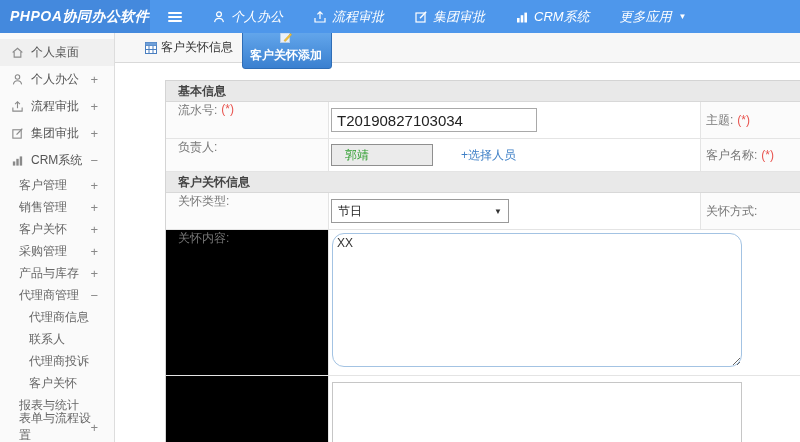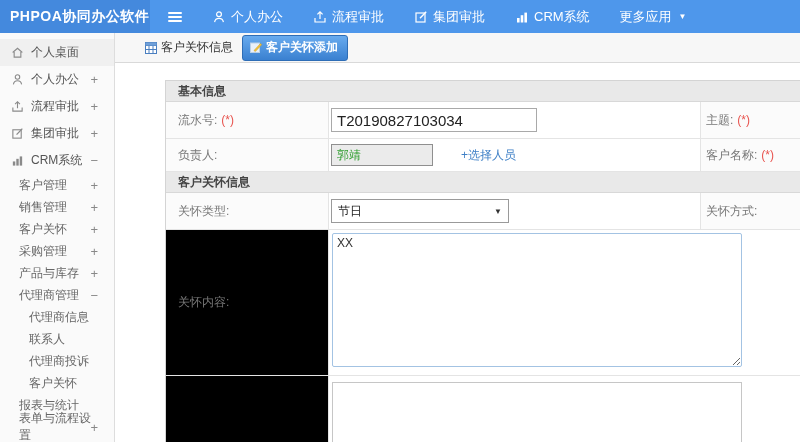--- a/index.html
+++ b/index.html
@@ -1,21 +1,21 @@
 <!DOCTYPE html>
 <html><head>
 <meta charset="utf-8">
 <style>
   * { margin:0; padding:0; box-sizing:border-box; }
   html,body { width:800px; height:442px; overflow:hidden; background:#fff;
     font-family:"Liberation Sans","DejaVu Sans",sans-serif; font-size:12px; color:#333; position:relative; }
 
   
   .topbar { position:absolute; left:0; top:0; width:800px; height:33px; background:#4e97eb;
-    display:flex; align-items:center; z-index:5; }
+    display:flex; align-items:center; z-index:5;font-style:italic; }
   .logo { width:150px; height:33px; background:#4489dd; color:#fff; font-size:14px; font-weight:bold;
     display:flex; align-items:center; padding-left:10px; letter-spacing:.5px; }
   .hamburger { margin-left:14px; display:flex; flex-direction:column; gap:2px; cursor:pointer; padding:4px; }
   .hamburger span { display:block; width:14px; height:2px; background:#fff; border-radius:1px; }
   .nav { display:flex; align-items:center; margin-left:26px; gap:30px; }
   .nav-item { display:flex; align-items:center; gap:5px; color:#fff; font-size:13px; cursor:pointer; }
   .nav-item svg { display:block; }
   .chev { font-size:8px; margin-left:2px; }
 
   
@@ -28,47 +28,47 @@
   .sitem .expand { position:absolute; right:16px; color:#888; font-size:13px; }
   .sitem.l1 { height:22px; padding-left:19px; color:#666;align-items:center; }
   .sitem.l2 { height:22px; padding-left:29px; color:#666; }
 
   
   .main { position:absolute; left:115px; top:33px; width:685px; height:409px; background:#fff; }
   .tabstrip { height:30px; background:#f7f7f7; border-bottom:1px solid #d9d9d9;
     display:flex; align-items:center; padding-left:30px; }
   .tab { display:flex; align-items:center; gap:4px; cursor:pointer; color:#333; }
   .tab.active { margin-left:9px; background:linear-gradient(#68abef,#3a80d0); border:1px solid #2e6db6;
-    border-radius:3px; color:#fff; font-weight:bold; padding:3px 9px 4px 7px; }
+    border-radius:3px; color:#fff; font-weight:bold; padding:3px 9px 4px 7px;flex-direction:column; }
 
   
   .form { position:absolute; left:165px; top:80px; width:700px; border:1px solid #d4d4d4; background:#fff; }
   .sechead { height:21px; background:#e9e9e9; border-bottom:1px solid #d8d8d8; display:flex;
     align-items:center; padding-left:12px; font-weight:bold; color:#444; }
   .frow { display:flex; border-bottom:1px solid #e4e4e4; }
   .lbl { width:163px; background:#fbfbfb; border-right:1px solid #e4e4e4; display:flex;
-    align-items:center; padding-left:12px; color:#777; flex-shrink:0; }
+    padding-left:12px; color:#777; flex-shrink:0; }
   .lbl.hl { background:#000000; }
   .fld { width:372px; background:#fff; border-right:1px solid #e4e4e4; display:flex;
     align-items:center; padding-left:2px; flex-shrink:0; }
   .fld.span { width:auto; flex:1; border-right:none; align-items:flex-start; }
   .lbl2 { flex:1; background:#fbfbfb; display:flex; align-items:center; padding-left:5px; color:#777; }
   .req { color:#e8544f; margin-left:4px; }
   .rowA { height:37px; } .rowB { height:33px; } .rowC { height:37px; } .rowD { height:146px; }
   .rowE { height:120px; border-bottom:none; }
 
   .in-serial { width:206px; height:24px; border:1px solid #a9a9a9; padding:0 5px; font-size:15px;
     font-family:inherit; color:#222; }
-  .in-owner { width:102px; height:22px; border:1px solid #8f8f8f; background:#ebebeb; padding:0 5px;
+  .in-owner { width:102px; height:22px; border:1px solid #8f8f8f; background:#ebebeb; padding:0 13px;
     font-size:12px; font-family:inherit; color:#2f9e2f; }
   .pick-link { margin-left:28px; color:#3f80c6; cursor:pointer; }
   .sel { width:178px; height:24px; border:1px solid #9a9a9a; background:#fff; display:flex;
     align-items:center; justify-content:space-between; padding:0 6px; cursor:pointer; color:#222; }
   .sel .arrow { font-size:8px; color:#333; }
-  .ta1 { width:410px; height:134px; margin:3px 0 0 1px; border:1px solid #a3c3e3; border-radius:2px;
+  .ta1 { width:410px; height:134px; margin:3px 0 0 1px; border:1px solid #a3c3e3; border-radius:12px;
     font-family:inherit; font-size:12px; padding:2px 4px; color:#333; resize:both; outline:none; }
   .ta2 { width:410px; height:90px; margin:6px 0 0 1px; border:1px solid #c6c6c6;
     font-family:inherit; font-size:12px; padding:2px 4px; resize:both; outline:none; }
 </style>
 </head>
 <body>
 
 <div class="topbar">
   <div class="logo">PHPOA协同办公软件</div>
   <div class="hamburger">

